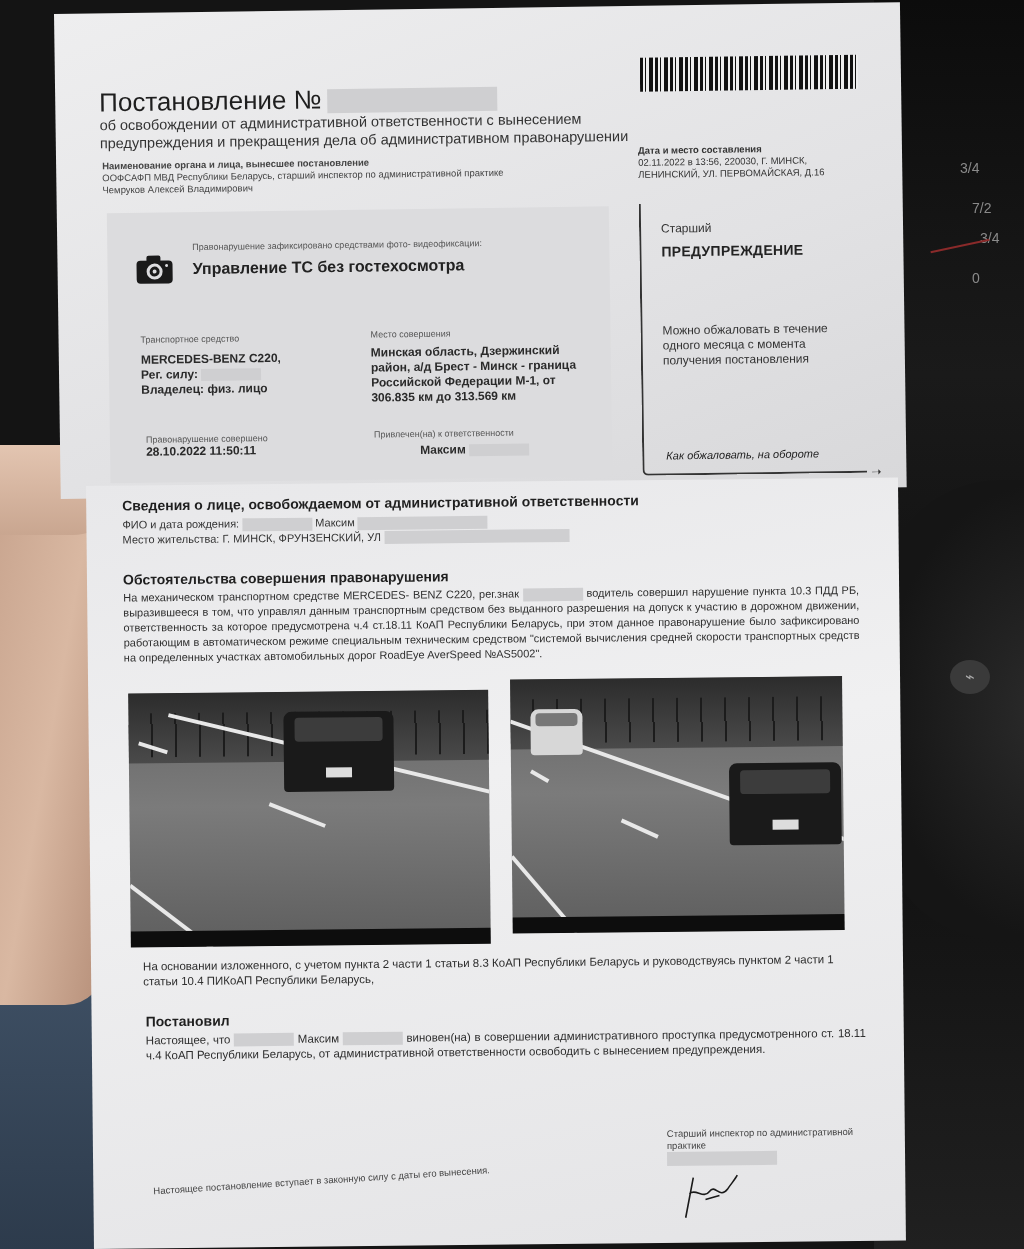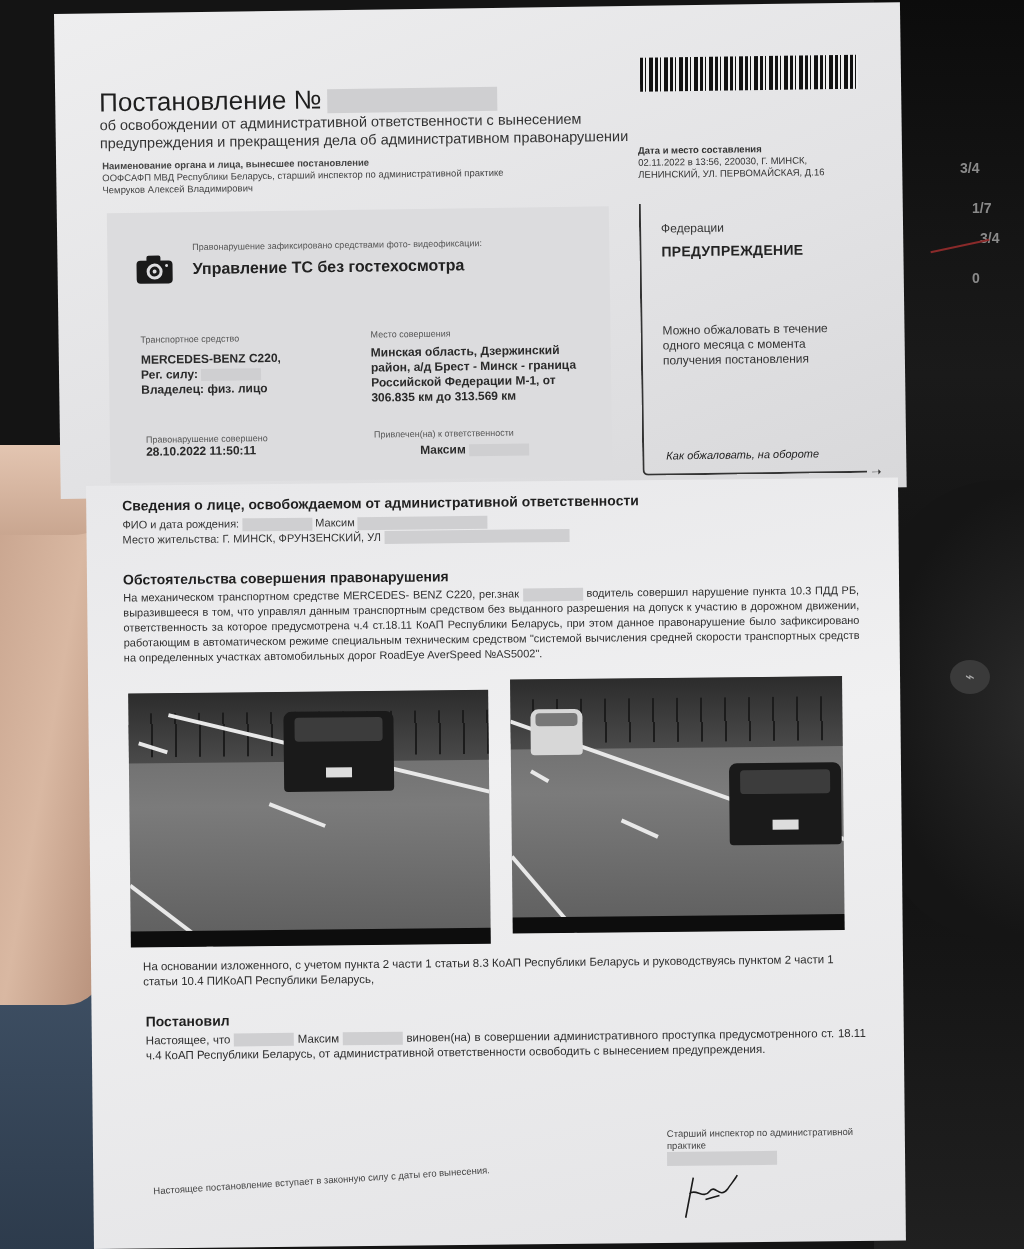--- a/index.html
+++ b/index.html
@@ -12,21 +12,21 @@
   }
   
   .bg-dash {
     position: absolute; right: 0; top: 0; width: 150px; height: 1249px;
     background: linear-gradient(180deg, #0c0c0c 0%, #1a1a1a 30%, #0e0e0e 60%, #202020 100%);
   }
   .gauge {
     position: absolute; left: 920px; top: 130px; width: 110px; height: 170px;
     color: #8a8a8a; font-size: 14px;
   }
-  .gauge span { position: absolute; font-weight: bold; }
+  .gauge span { position: absolute; }
   .gauge .needle {
     position: absolute; left: 10px; top: 115px; width: 60px; height: 2px;
     background: #8a2a2a; transform: rotate(-12deg);
   }
   .steering {
     position: absolute; left: 880px; top: 480px; width: 240px; height: 460px;
     border-radius: 120px 0 0 120px;
     background: radial-gradient(ellipse at 70% 50%, #2b2b2b 0%, #151515 70%);
   }
   .steer-btn {
@@ -141,21 +141,21 @@
   .signer { position: absolute; left: 574px; top: 648px; width: 210px; font-size: 9.5px; line-height: 12px; color: #444; }
   .signer .blur { width: 110px; height: 14px; }
   .signature { position: absolute; left: 582px; top: 690px; width: 70px; height: 50px; }
 </style>
 </head>
 <body>
 
 <div class="bg-dash"></div>
 <div class="gauge">
   <span style="left:40px;top:30px;">3/4</span>
-  <span style="left:52px;top:70px;">1/7</span>
+  <span style="left:52px;top:70px;">7/2</span>
   <span style="left:60px;top:100px;">3/4</span>
   <span style="left:52px;top:140px;">0</span>
   <div class="needle"></div>
 </div>
 <div class="steering"></div>
 <div class="steer-btn">⌁</div>
 <div class="leg"></div>
 <div class="hand"></div>
 <div class="thumb"></div>
 
@@ -207,21 +207,21 @@
       <div class="field-val">28.10.2022 11:50:11</div>
     </div>
 
     <div class="who">
       <div class="field-lbl">Привлечен(на) к ответственности</div>
       <div class="field-val" style="margin-top:4px;padding-left:46px;"><span>Максим</span> <span class="blur" style="width:60px;height:12px;"></span></div>
     </div>
   </div>
 
   <div class="penalty-box">
-    <div class="pb-lbl">Федерации</div>
+    <div class="pb-lbl">Старший</div>
     <div class="pb-val">ПРЕДУПРЕЖДЕНИЕ</div>
     <div class="pb-appeal">Можно обжаловать в течение одного месяца с момента получения постановления</div>
     <div class="pb-link">Как обжаловать, на обороте</div>
     <span class="arrow">➝</span>
   </div>
 </div>
 
 <div class="paper-bottom">
   <div class="person">
     <div class="sec-title">Сведения о лице, освобождаемом от административной ответственности</div>

